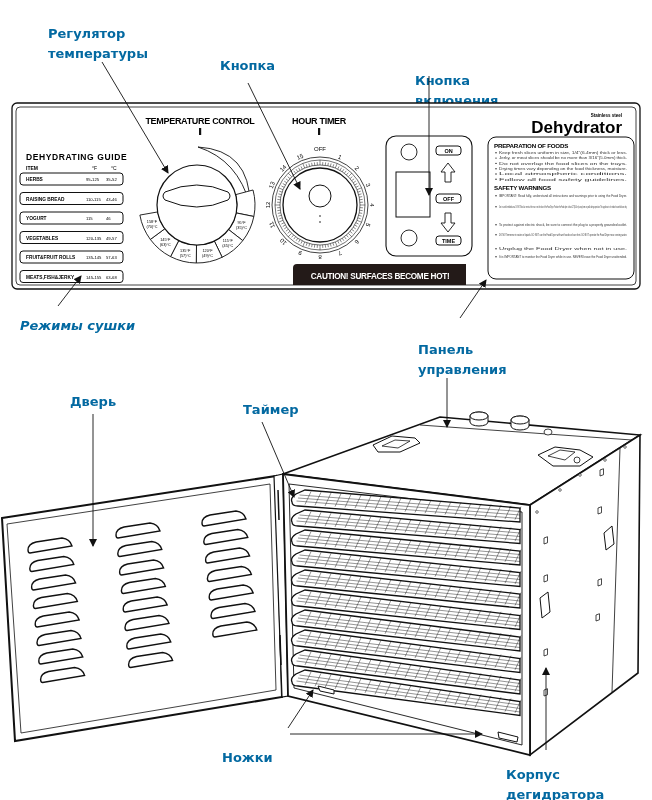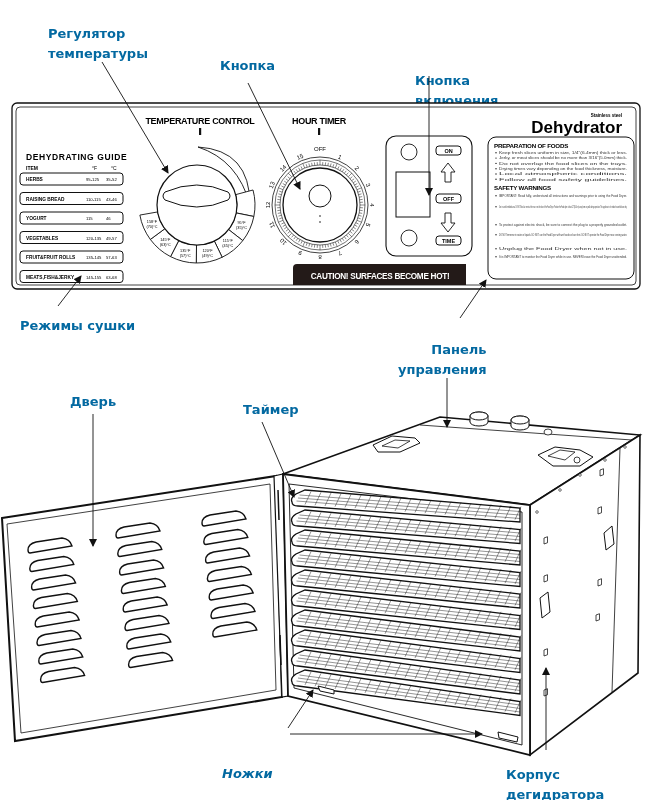--- a/index.html
+++ b/index.html
@@ -11,26 +11,26 @@
   #diagram { position:absolute; left:0; top:0; }
 </style>
 </head>
 <body>
 
 <div class="callout" style="left:48px;top:24px;">Регулятор
 температуры</div>
 <div class="callout" style="left:220px;top:56px;">Кнопка</div>
 <div class="callout" style="left:415px;top:28px;margin-top:43px;">Кнопка
 включения</div>
-<div class="callout" style="left:20px;top:316px;">Режимы сушки</div>
-<div class="callout" style="left:398px;top:340px;text-align:right;">Панель
+<div class="callout" style="left:20px;top:316px;font-style:italic;">Режимы сушки</div>
+<div class="callout" style="left:418px;top:340px;">Панель
 управления</div>
 <div class="callout" style="left:70px;top:392px;">Дверь</div>
 <div class="callout" style="left:243px;top:400px;">Таймер</div>
-<div class="callout" style="left:222px;top:764px;font-style:italic;">Ножки</div>
+<div class="callout" style="left:222px;top:748px;">Ножки</div>
 <div class="callout" style="left:458px;top:765px;margin-left:48px;">Корпус дегидратора</div>
 
 <svg id="diagram" width="652" height="800" viewBox="0 0 652 800">
   <defs>
     <marker id="arr" markerWidth="8" markerHeight="8" refX="7" refY="4" orient="auto" markerUnits="userSpaceOnUse">
       <path d="M0,0 L8,4 L0,8 z" fill="#111"></path>
     </marker>
   </defs>
 
   <g>

